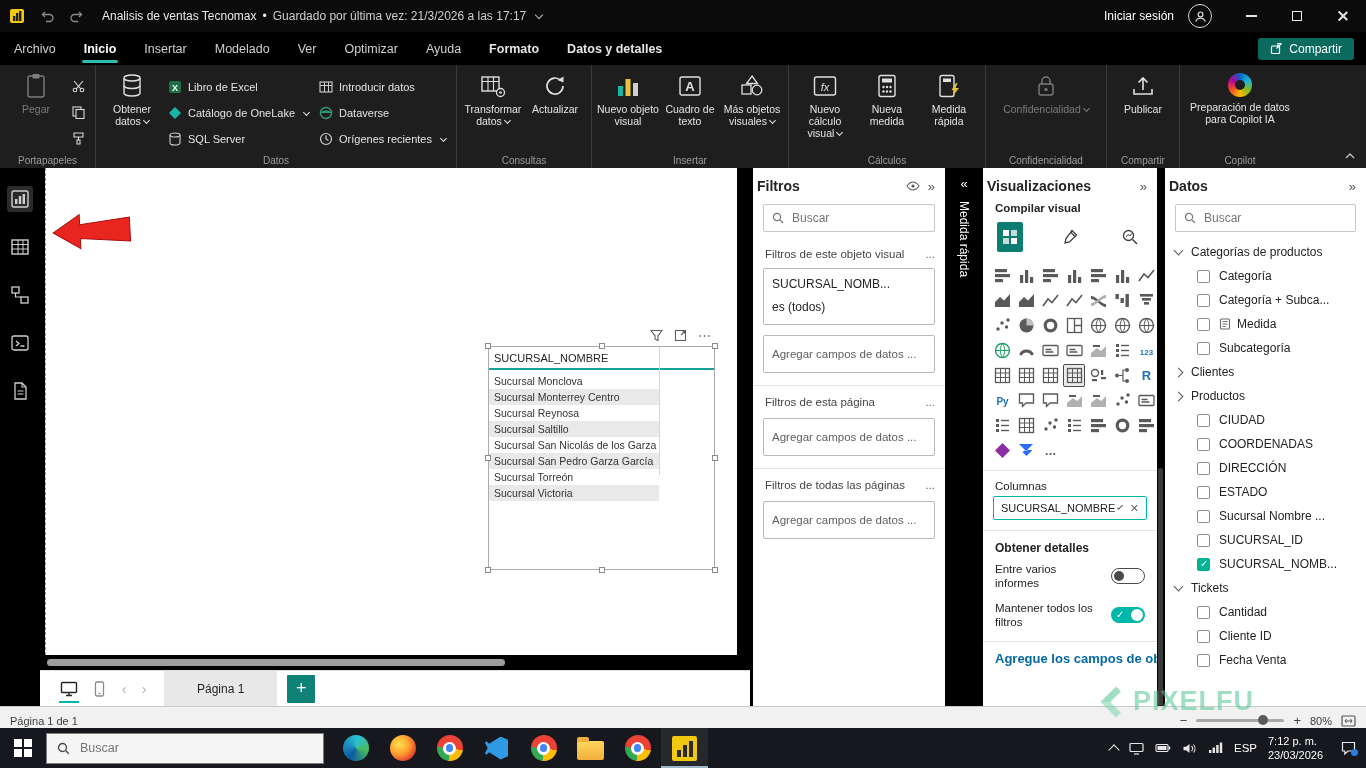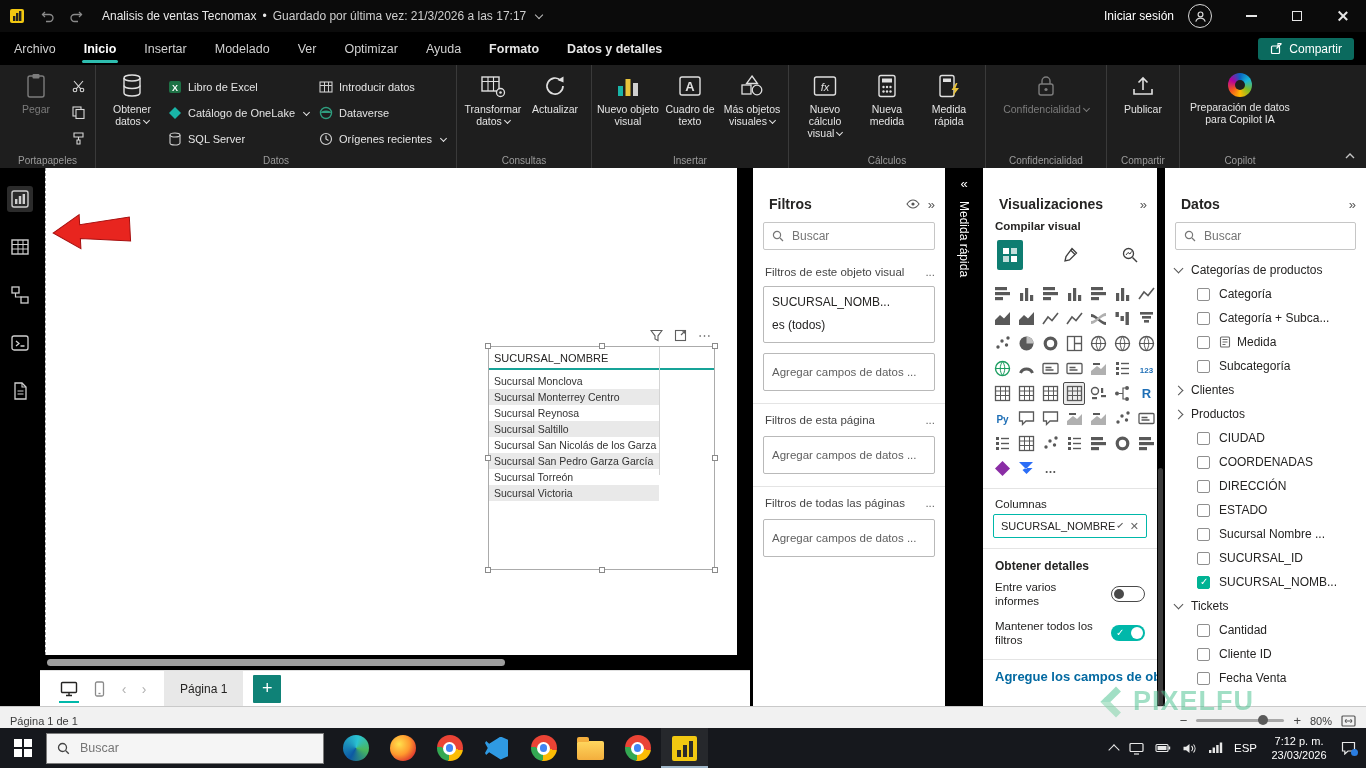--- a/index.html
+++ b/index.html
@@ -55,39 +55,39 @@
   .rail-btn.active{background:#2b2b2b;}
 
   .canvas-area{position:absolute;left:40px;top:0;width:710px;bottom:0;}
   .page{position:absolute;left:5px;top:0;width:692px;height:487px;background:#fff;border-left:1px dashed #9a9a9a;}
   .hscroll{position:absolute;left:5px;top:487px;width:692px;height:15px;background:#000;}
   .hscroll-thumb{position:absolute;left:2px;top:4px;width:458px;height:7px;border-radius:4px;background:#9e9e9e;}
   .pagebar{position:absolute;left:0;right:0;top:502px;height:36px;background:#fff;border-top:1px solid #e0e0e0;display:flex;align-items:center;font-size:12px;color:#444;}
   .pv-ic{width:30px;height:30px;display:flex;align-items:center;justify-content:center;position:relative;}
   .pv-ic.active::after{content:"";position:absolute;left:5px;right:5px;bottom:1px;height:2px;background:#00b8aa;}
   .nav-arrow{width:20px;text-align:center;color:#b0b0b0;font-size:14px;}
-  .page-tab{height:100%;display:flex;align-items:center;padding:0 16px;background:#e8e8e8;color:#252423;margin-left:10px;font-size:12px;}
+  .page-tab{height:100%;display:flex;align-items:center;padding:0 33px;background:#e8e8e8;color:#252423;margin-left:10px;font-size:12px;}
   .add-page{width:28px;height:28px;background:#0f8277;color:#fff;display:flex;align-items:center;justify-content:center;font-size:18px;margin-left:10px;border-radius:1px;}
 
   
   .red-arrow{position:absolute;left:6px;top:44px;}
 
   
   .tvis{position:absolute;left:443px;top:179px;width:225px;height:222px;background:#fff;outline:1px solid #ababab;}
   .tvis-toolbar{position:absolute;top:-19px;right:2px;display:flex;gap:11px;color:#5f5f5f;align-items:center;}
   .handle{position:absolute;width:6px;height:6px;background:#fff;border:1px solid #8a8a8a;}
   .tv-head{font-size:11px;color:#252423;padding:5px 4px 4px 5px;border-bottom:2px solid #17a398;}
   .tv-rows{position:relative;margin-top:3px;}
   .tv-row{width:170px;height:16px;line-height:16px;font-size:10.5px;color:#333;padding-left:5px;white-space:nowrap;overflow:hidden;}
   .tv-row.alt{background:#e9e9e9;}
   .tv-colline{position:absolute;left:170px;top:0;width:1px;height:128px;background:#d4d4d4;}
 
   
   .pane{position:absolute;top:0;bottom:0;background:#fff;overflow:hidden;}
-  .pane-h{display:flex;padding:10px 10px 6px 16px;font-size:14px;font-weight:bold;color:#252423;margin-top:18px;}
+  .pane-h{display:flex;padding:10px 10px 6px 4px;font-size:14px;font-weight:bold;color:#252423;}
   .pane-h .icons{margin-left:auto;display:flex;gap:8px;align-items:center;color:#555;font-weight:normal;font-size:13px;}
   .searchbox{display:flex;align-items:center;gap:6px;margin:4px 10px 8px;border:1px solid #c6c6c6;border-radius:2px;height:28px;padding:0 8px;}
   .searchbox input{border:0;outline:0;flex:1;font-size:12px;color:#333;font-family:"Liberation Sans",sans-serif;background:transparent;min-width:0;}
   .sec-label{display:flex;align-items:center;padding:8px 10px 6px 12px;font-size:11.5px;color:#454545;}
   .sec-label .more{margin-left:auto;color:#666;}
   .fcard{margin:2px 10px 10px;border:1px solid #b9b9b9;border-radius:2px;padding:8px 8px 10px;font-size:12px;color:#252423;}
   .fcard .cond{margin-top:9px;}
   .addbox{margin:4px 10px 12px;border:1px solid #b9b9b9;border-radius:2px;padding:12px 8px;font-size:11.5px;color:#5f5f5f;white-space:nowrap;overflow:hidden;}
   .divider{border-top:1px solid #e4e4e4;margin:2px 0 2px;}
 
@@ -163,21 +163,21 @@
   .ic-chrome i::after{content:"";position:absolute;left:2.7px;top:2.7px;width:7.6px;height:7.6px;border-radius:50%;background:#4285f4;}
   .ic-vscode{width:23px;height:23px;background:#2f9ae3;clip-path:polygon(68% 0,100% 14%,100% 86%,68% 100%,18% 68%,5% 80%,0 72%,12% 50%,0 28%,5% 20%,18% 32%);}
   .ic-folder{width:27px;height:19px;background:linear-gradient(#ffd75e,#f3ae3d);border-radius:2px;position:relative;margin-top:5px;}
   .ic-folder::before{content:"";position:absolute;top:-4px;left:0;width:12px;height:5px;background:#f3ae3d;border-radius:2px 2px 0 0;}
   .ic-pbi{width:25px;height:25px;background:#f2c811;border-radius:2px;display:flex;align-items:flex-end;justify-content:center;gap:2px;padding:4px 4px;}
   .ic-pbi b{width:4px;background:#2b2b2b;display:block;}
   .ic-pbi b:nth-child(1){height:7px;} .ic-pbi b:nth-child(2){height:12px;} .ic-pbi b:nth-child(3){height:16px;}
   .tk-tray{margin-left:auto;display:flex;align-items:center;gap:11px;padding-right:10px;}
   .tray-ic{display:flex;align-items:center;justify-content:center;color:#e8e8e8;}
   .tk-lang{font-size:11.5px;}
-  .tk-time{font-size:11px;text-align:center;line-height:1.3;min-width:62px;}
+  .tk-time{font-size:11px;line-height:1.3;min-width:62px;}
   .chev-up{width:8px;height:8px;border-left:1.6px solid #e8e8e8;border-top:1.6px solid #e8e8e8;transform:rotate(45deg);margin-top:4px;}
   .badge{position:absolute;width:7px;height:7px;border-radius:50%;background:#2a7de1;right:-2px;bottom:-1px;}
 </style>
 </head>
 <body>
 
 <div id="app">
 
   <div class="titlebar">
     <span class="tb-appicon">

